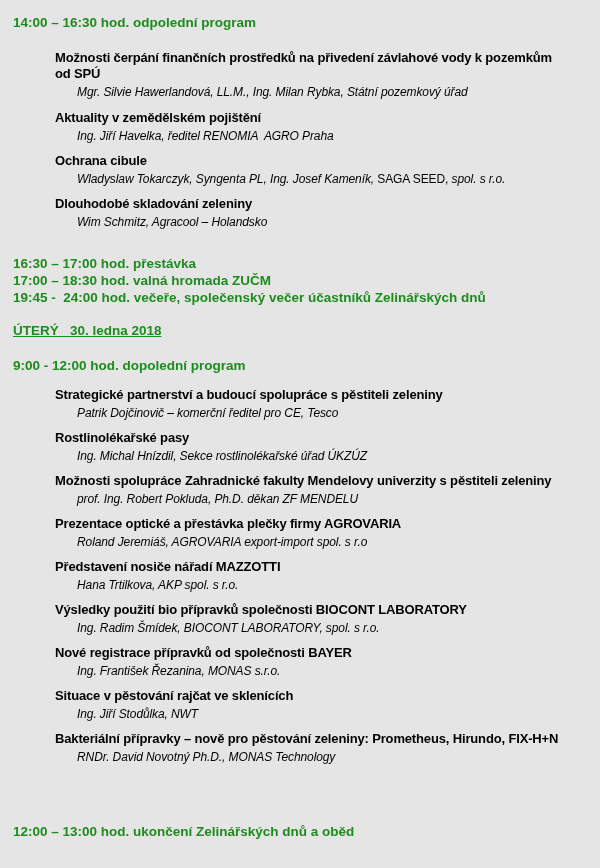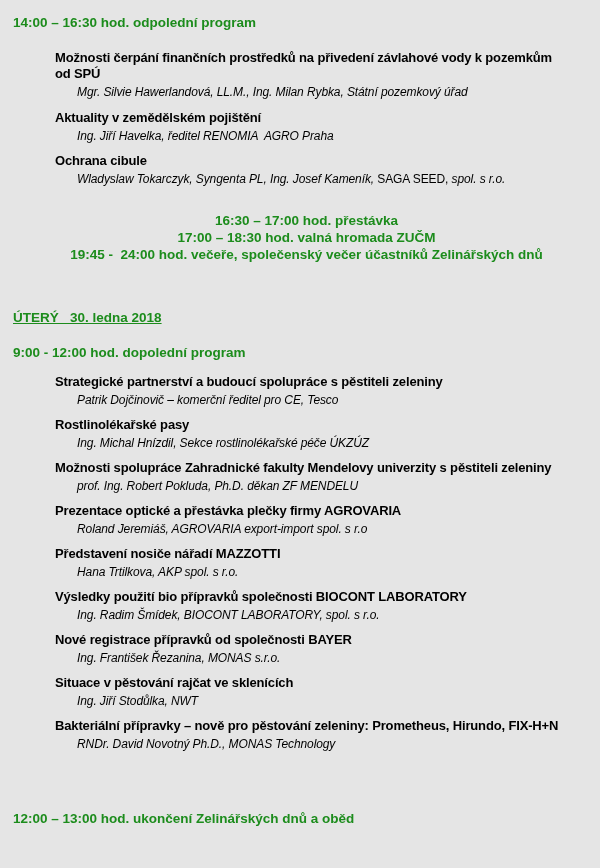--- a/index.html
+++ b/index.html
@@ -36,22 +36,22 @@
     font-size: 12px;
     line-height: 14px;
     margin-top: 3px;
     margin-left: 22px;
     white-space: pre;
     letter-spacing: -0.1px;
   }
   .talk-speaker .upright { font-style: normal; }
   .mb-heading1 { margin-bottom: 19px; }
   .talk-first { margin-bottom: 11px; }
-  .evening-schedule { margin-top: 26px; text-align: center; }
-  .date-heading { margin-top: 46px; margin-bottom: 18px; }
+  .evening-schedule { margin-top: 26px; }
+  .date-heading { margin-top: 16px; margin-bottom: 18px; }
   .morning-heading { margin-bottom: 13px; }
   .talk-last { margin-bottom: 11px; }
   .closing-heading { margin-top: 59px; }
 </style>
 </head>
 <body>
 
 <div class="page">
 
   <div class="h-green mb-heading1">14:00 – 16:30 hod. odpolední program</div>
@@ -67,41 +67,43 @@
       <div class="talk-title">Aktuality v zemědělském pojištění</div>
       <div class="talk-speaker">Ing. Jiří Havelka, ředitel RENOMIA  AGRO Praha</div>
     </div>
 
     <div class="talk">
       <div class="talk-title">Ochrana cibule</div>
       <div class="talk-speaker"><span>Wladyslaw Tokarczyk, Syngenta PL, Ing. Josef Kameník, </span><span class="upright">SAGA SEED, </span><span>spol. s r.o.</span></div>
     </div>
 
     <div class="talk">
+      <div class="talk-title">Dlouhodobé skladování zeleniny</div>
+      <div class="talk-speaker">Wim Schmitz, Agracool – Holandsko</div>
     </div>
   </div>
 
   <div class="schedule-block evening-schedule">
     <div class="h-green">16:30 – 17:00 hod. přestávka</div>
     <div class="h-green">17:00 – 18:30 hod. valná hromada ZUČM</div>
     <div class="h-green">19:45 -  24:00 hod. večeře, společenský večer účastníků Zelinářských dnů</div>
   </div>
 
   <div class="h-green underlined date-heading">ÚTERÝ   30. ledna 2018</div>
 
   <div class="h-green morning-heading">9:00 - 12:00 hod. dopolední program</div>
 
   <div>
     <div class="talk">
       <div class="talk-title">Strategické partnerství a budoucí spolupráce s pěstiteli zeleniny</div>
       <div class="talk-speaker">Patrik Dojčinovič – komerční ředitel pro CE, Tesco</div>
     </div>
     <div class="talk">
       <div class="talk-title">Rostlinolékařské pasy</div>
-      <div class="talk-speaker">Ing. Michal Hnízdil, Sekce rostlinolékařské péče ÚKZÚZ</div>
+      <div class="talk-speaker">Ing. Michal Hnízdil, Sekce rostlinolékařské úřad ÚKZÚZ</div>
     </div>
     <div class="talk">
       <div class="talk-title">Možnosti spolupráce Zahradnické fakulty Mendelovy univerzity s pěstiteli zeleniny</div>
       <div class="talk-speaker">prof. Ing. Robert Pokluda, Ph.D. děkan ZF MENDELU</div>
     </div>
     <div class="talk">
       <div class="talk-title">Prezentace optické a přestávka plečky firmy AGROVARIA</div>
       <div class="talk-speaker">Roland Jeremiáš, AGROVARIA export-import spol. s r.o</div>
     </div>
     <div class="talk">

